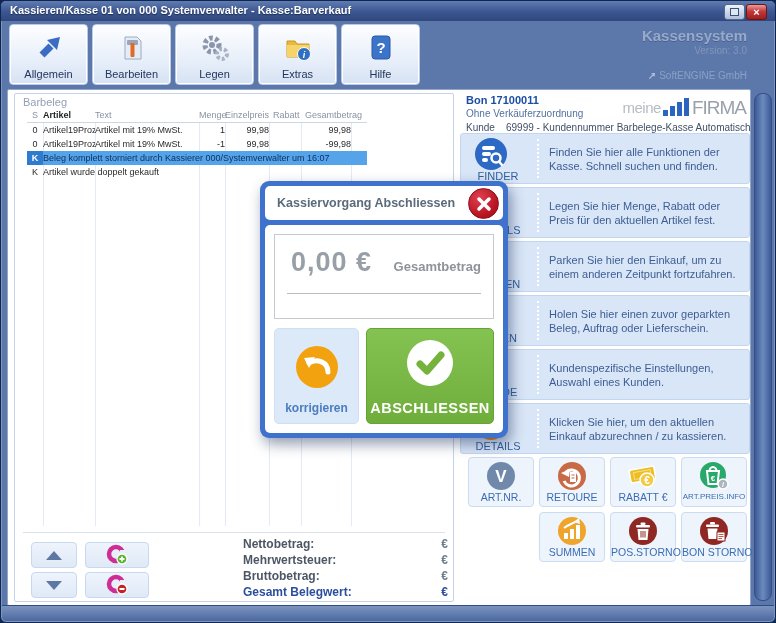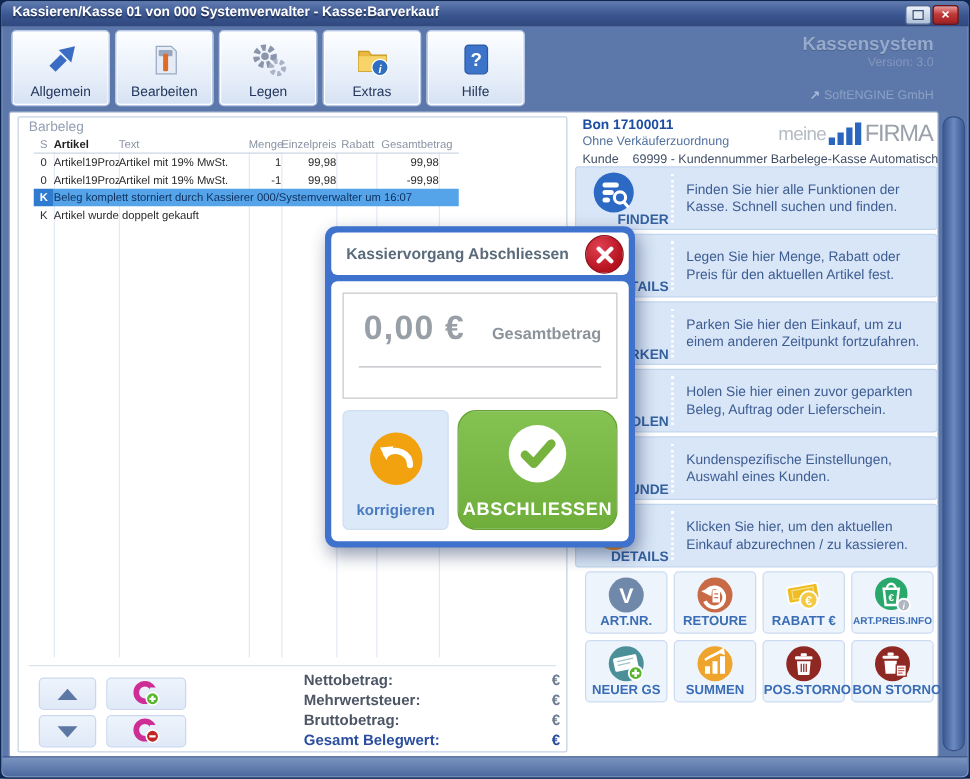--- a/index.html
+++ b/index.html
@@ -79,29 +79,29 @@
   .cust{position:absolute;left:6px;top:28px;font-size:10px;color:#404f66;white-space:nowrap}
   .cust .cl{display:inline-block;width:40px}
   .logo{position:absolute;right:4px;top:4px;display:flex;align-items:flex-end}
   .logo-meine{font-size:15px;color:#b6bcc4;letter-spacing:-.5px;line-height:19px}
   .logo-bars{display:flex;align-items:flex-end;gap:2px;margin:0 3px 1px 2px}
   .bar{width:5px;background:#2a66c0}
   .logo-firma{font-size:19px;color:#9aa1ab;letter-spacing:-1px;line-height:19px}
   .fn-row{position:absolute;left:0;width:290px;height:51px;background:#d9e6f7;
           border:1px solid #c3d6ef;border-radius:3px;box-sizing:border-box;cursor:pointer}
   .fn-icon{position:absolute;left:13px;top:3px;width:34px;height:34px}
-  .fn-label{position:absolute;left:0;top:36px;width:74px;text-align:right;
-            font-size:11px;font-weight:bold;color:#33619f}
+  .fn-label{position:absolute;left:0;top:36px;width:74px;text-align:center;
+            font-size:11px;font-weight:normal;color:#33619f}
   .fn-sep{position:absolute;left:76px;top:5px;bottom:5px;border-left:2px dotted #fff}
   .fn-text{position:absolute;left:88px;right:6px;top:0;height:100%;display:flex;align-items:center;
            font-size:11px;color:#3d5d93;line-height:14px}
   .act{position:absolute;width:66px;height:50px;background:#eef4fc;border:1px solid #cadbf2;
        border-radius:4px;box-sizing:border-box;text-align:center;cursor:pointer}
   .act-icon{margin-top:2px;height:31px;display:flex;align-items:center;justify-content:center}
-  .act-label{font-size:10.5px;font-weight:bold;color:#3a6db5;line-height:12px;white-space:nowrap}
+  .act-label{font-size:10.5px;font-weight:normal;color:#3a6db5;line-height:12px;white-space:nowrap}
   .act-label.small{font-size:8px}
   
   .dialog{position:absolute;left:259px;top:180px;width:248px;height:257px;box-sizing:border-box;
           background:#3e72cc;border-radius:9px;padding:5px;z-index:10;
           box-shadow:3px 6px 14px rgba(15,35,80,.45)}
   .dlg-title{height:34px;background:#fff;border-radius:5px;position:relative}
   .dlg-title-text{line-height:34px;padding-left:12px;font-size:12.5px;font-weight:bold;color:#5b6b7c}
   .dlg-close{position:absolute;right:4px;top:2px;width:29px;height:29px;border-radius:50%;
              background:radial-gradient(circle at 35% 30%,#e04050,#b5121f 70%);
              border:1px solid #8d0d17;display:flex;align-items:center;justify-content:center;cursor:pointer}
@@ -109,21 +109,21 @@
   .amount-box{position:absolute;left:9px;top:9px;right:9px;height:83px;border:1px solid #c6c9cd}
   .amount{position:absolute;left:16px;top:12px;font-size:27px;font-weight:bold;color:#999fa6;letter-spacing:1px}
   .amount-label{position:absolute;right:12px;top:24px;font-size:13px;font-weight:bold;color:#8d939a}
   .amount-line{position:absolute;left:12px;right:12px;top:58px;border-top:1px solid #b9bdc2}
   .dlg-btn-correct{position:absolute;left:9px;bottom:9px;width:85px;height:96px;background:#dce9f8;
                    border:1px solid #cfdef2;border-radius:5px;box-sizing:border-box;text-align:center;cursor:pointer}
   .dlg-btn-correct .lbl{position:absolute;bottom:8px;width:100%;font-size:12px;font-weight:bold;color:#4a7cc0}
   .dlg-btn-correct svg{margin-top:16px}
   .dlg-btn-finish{position:absolute;left:101px;bottom:9px;right:9px;height:96px;
                   background:linear-gradient(#84c352,#6fae3b);border:1px solid #65a335;
-                  border-radius:15px;box-sizing:border-box;text-align:center;cursor:pointer}
+                  border-radius:5px;box-sizing:border-box;text-align:center;cursor:pointer}
   .check-circle{width:46px;height:46px;border-radius:50%;background:#fff;margin:11px auto 0;
                 display:flex;align-items:center;justify-content:center}
   .dlg-btn-finish .lbl{position:absolute;bottom:7px;width:100%;font-size:14.5px;font-weight:bold;
                        color:#fff;letter-spacing:.5px}
   
   .statusbar{position:absolute;left:1px;right:1px;bottom:1px;height:15px;
              background:linear-gradient(#7b94c0,#4c689f);border-top:1px solid #2e4b82;
              border-radius:0 0 5px 5px}
 </style>
 </head>
@@ -444,36 +444,20 @@
               <path d="M9 10 h12 l-1.5 13 h-9 z" fill="none" stroke="#fff" stroke-width="2"></path>
               <path d="M11.5 10 a3.5 4 0 0 1 7 0" fill="none" stroke="#fff" stroke-width="2"></path>
               <text x="15" y="20" font-size="8" font-weight="bold" fill="#fff" text-anchor="middle">€</text>
               <circle cx="25" cy="23" r="5" fill="#aeb6c0" stroke="#fff" stroke-width="1.5"></circle>
               <text x="25" y="26" font-size="7" font-weight="bold" fill="#fff" text-anchor="middle" font-style="italic">i</text>
             </svg>
         </div>
         <div class="act-label small">ART.PREIS.INFO</div>
       </div>
 
-      <div class="act" style="left:8px;top:418px">
-        <div class="act-icon">
-          <svg width="30" height="30">
-              <circle cx="15" cy="15" r="14" fill="#4b9099"></circle>
-              <g transform="rotate(-12 14 14)">
-                <rect x="5" y="9" width="19" height="11" rx="1.5" fill="#fff"></rect>
-                <line x1="8" y1="12" x2="21" y2="12" stroke="#9fc3c8"></line>
-                <line x1="8" y1="15" x2="18" y2="15" stroke="#9fc3c8"></line>
-              </g>
-              <circle cx="22.5" cy="22.5" r="5.5" fill="#57b52b" stroke="#fff" stroke-width="1.5"></circle>
-              <line x1="22.5" y1="19.5" x2="22.5" y2="25.5" stroke="#fff" stroke-width="2"></line>
-              <line x1="19.5" y1="22.5" x2="25.5" y2="22.5" stroke="#fff" stroke-width="2"></line>
-            </svg>
-        </div>
-        <div class="act-label">NEUER GS</div>
-      </div>
       <div class="act" style="left:79px;top:418px">
         <div class="act-icon">
           <svg width="30" height="30">
               <circle cx="15" cy="15" r="14" fill="#efa42c"></circle>
               <rect x="7" y="17" width="4" height="6" fill="#fff"></rect>
               <rect x="13" y="13" width="4" height="10" fill="#fff"></rect>
               <rect x="19" y="9" width="4" height="14" fill="#fff"></rect>
               <path d="M7 12 C12 8 16 8 21 4" fill="none" stroke="#fff" stroke-width="2"></path>
               <polygon points="22,2 23,8 17,6" fill="#fff"></polygon>
             </svg>

